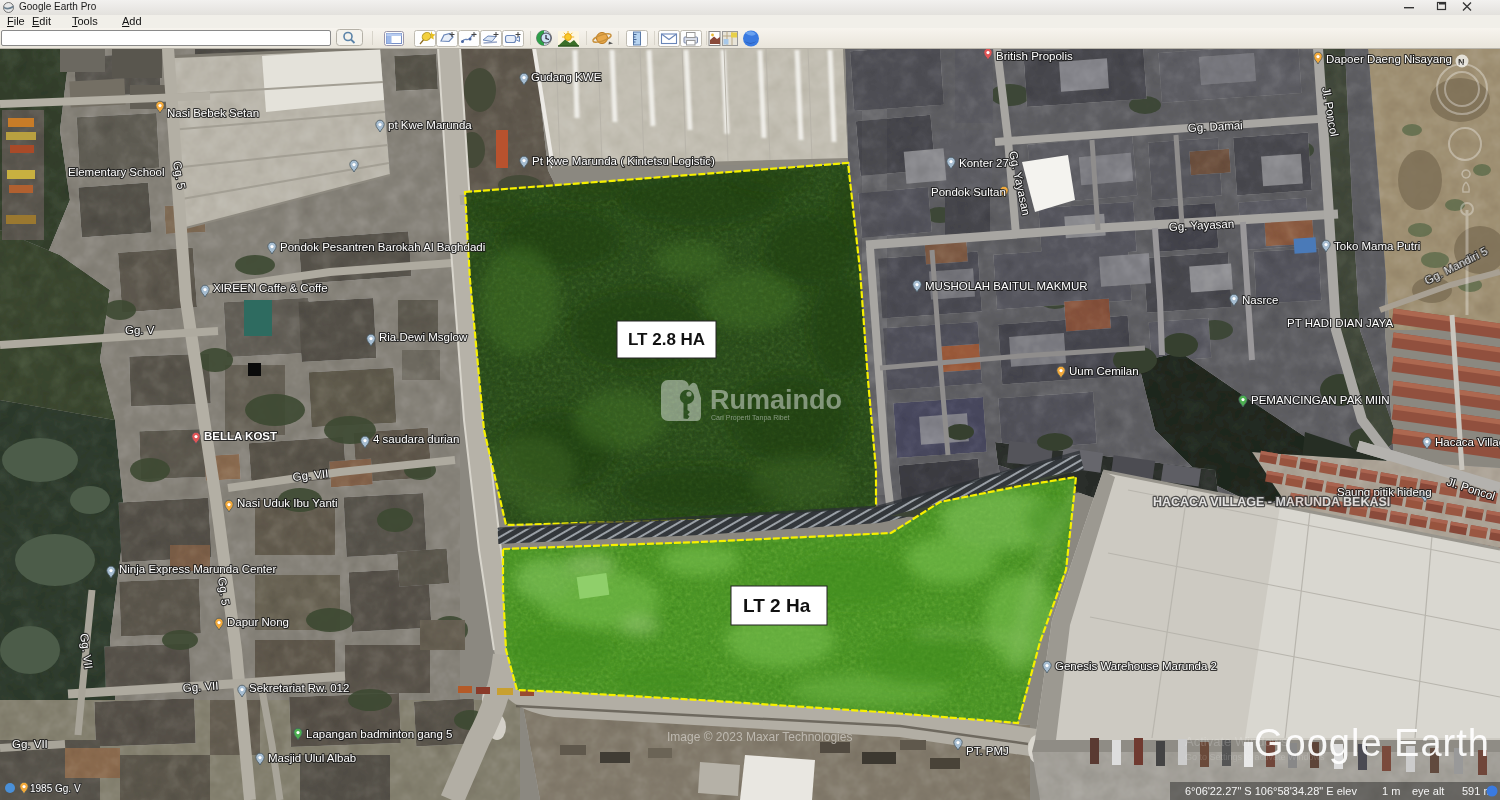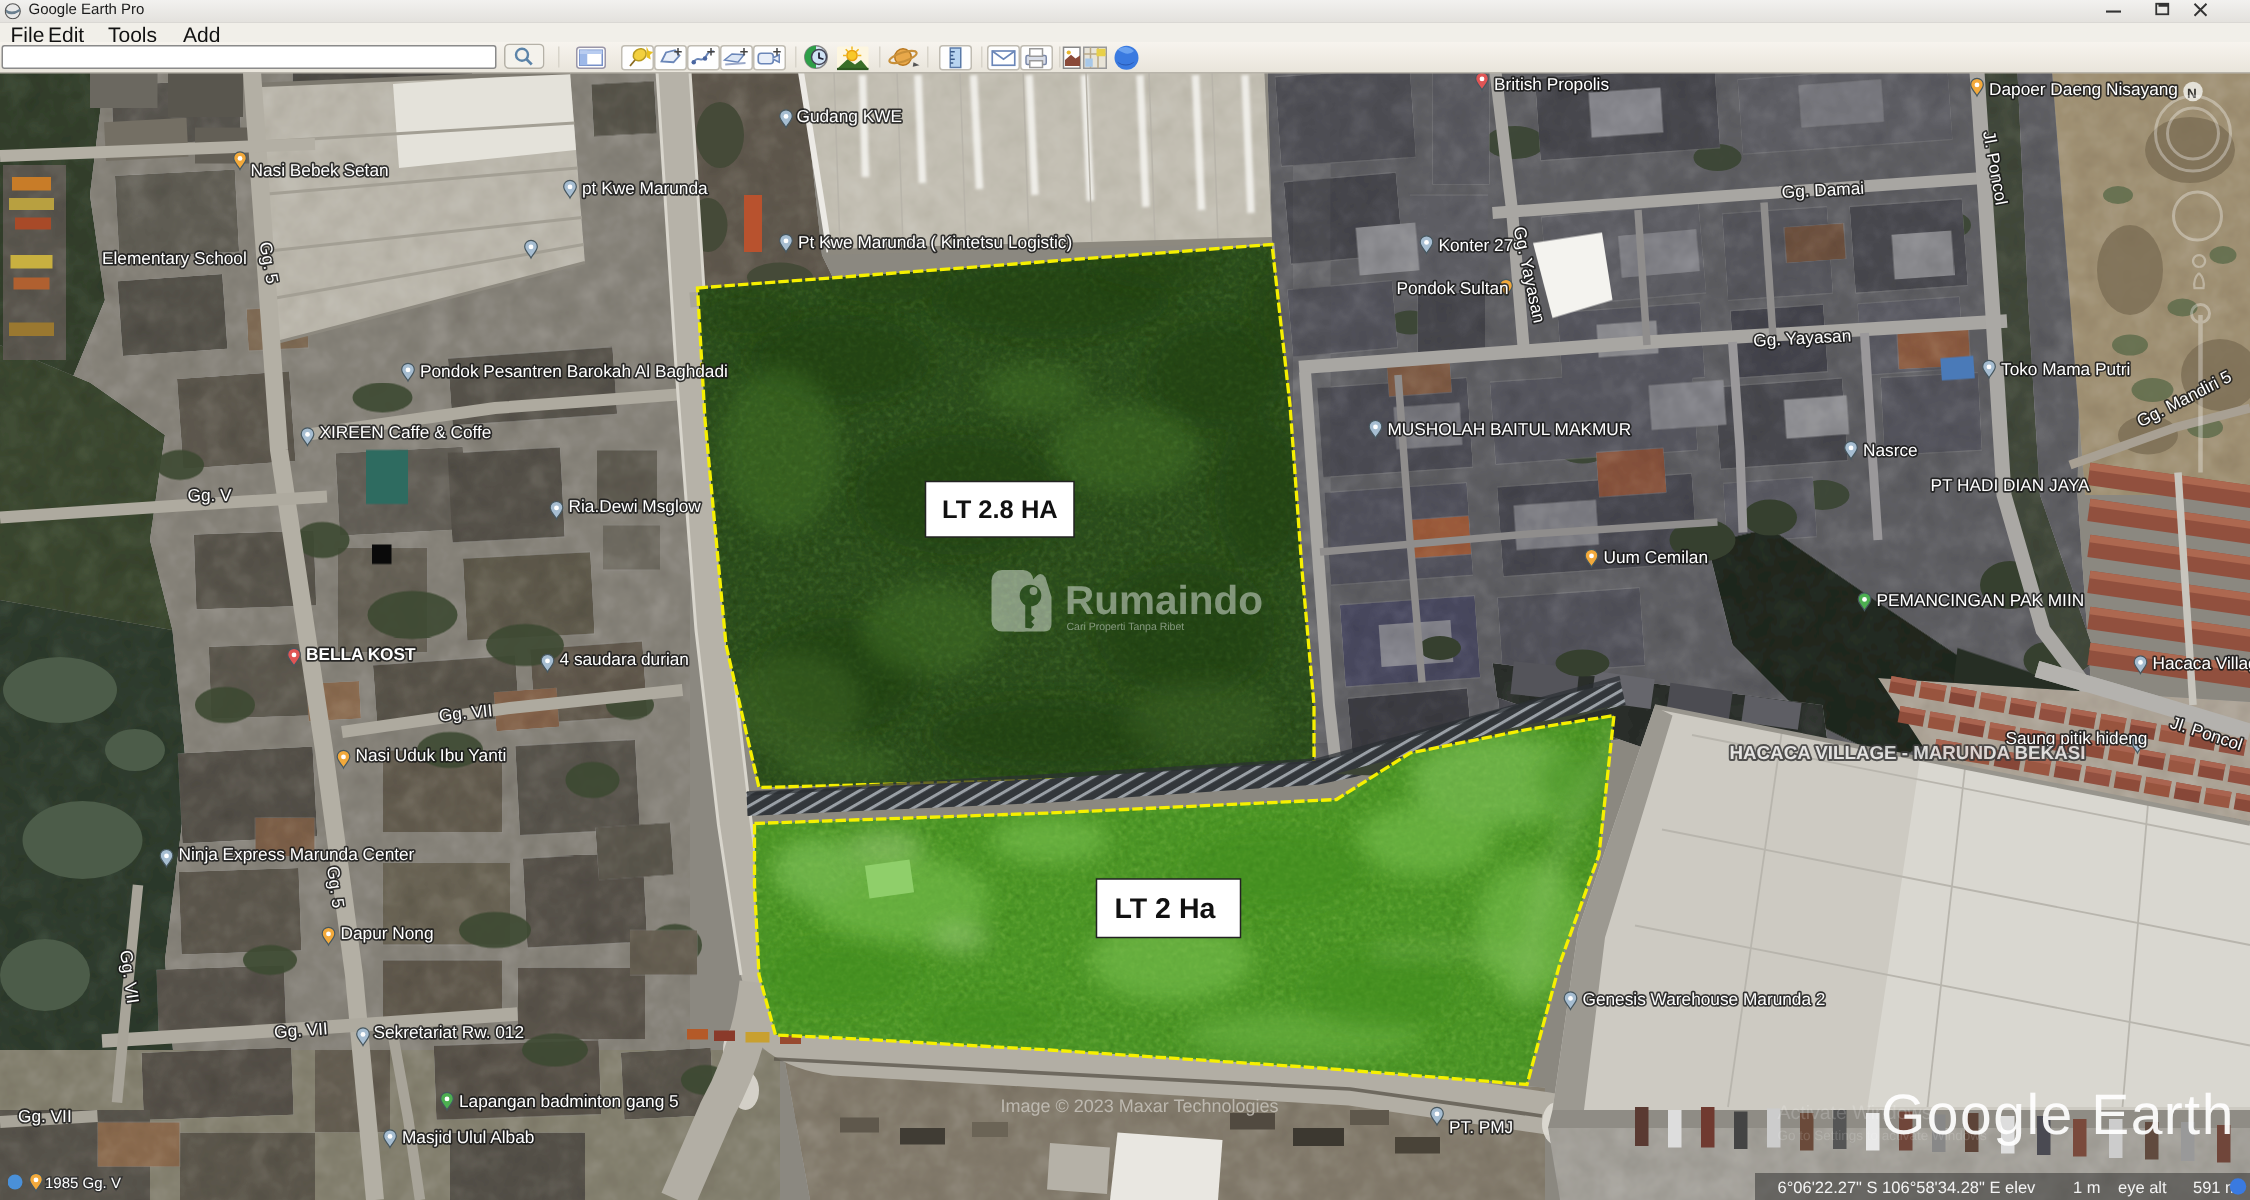--- a/index.html
+++ b/index.html
@@ -870,21 +870,21 @@
   <svg style="position:absolute;left:1432px;top:0" width="20" height="13" viewBox="0 0 20 13">
         <rect x="5.5" y="2.5" width="8" height="7" fill="none" stroke="#333" stroke-width="1.2"></rect>
         <rect x="7" y="2.5" width="6.5" height="2" fill="#333"></rect>
       </svg>
 
   <svg style="position:absolute;left:1457px;top:0" width="20" height="13" viewBox="0 0 20 13">
         <path d="M6,2.5 L14,10.5 M14,2.5 L6,10.5" stroke="#333" stroke-width="1.3"></path>
       </svg>
 </div>
 
-<div class="chrome" style="top:15px;width:1500px;height:13px;background:#f1efe9;font-size:14px;color:#111;">
+<div class="chrome" style="top:15px;width:1500px;height:13px;background:#f1efe9;font-size:11px;color:#111;">
   <span style="position:absolute;left:7px;top:0"><u>F</u>ile</span>
   <span style="position:absolute;left:32px;top:0"><u>E</u>dit</span>
   <span style="position:absolute;left:58px;top:16px"><u>V</u>iew</span>
   <span style="position:absolute;left:72px;top:0"><u>T</u>ools</span>
   <span style="position:absolute;left:122px;top:0"><u>A</u>dd</span>
   <span style="position:absolute;left:149px;top:12px"><u>H</u>elp</span>
 </div>
 
 <div class="chrome" style="top:28px;width:1500px;height:20px;background:linear-gradient(#f7f4ee,#e9e5db);border-bottom:1px solid #b8b4aa;">
 

